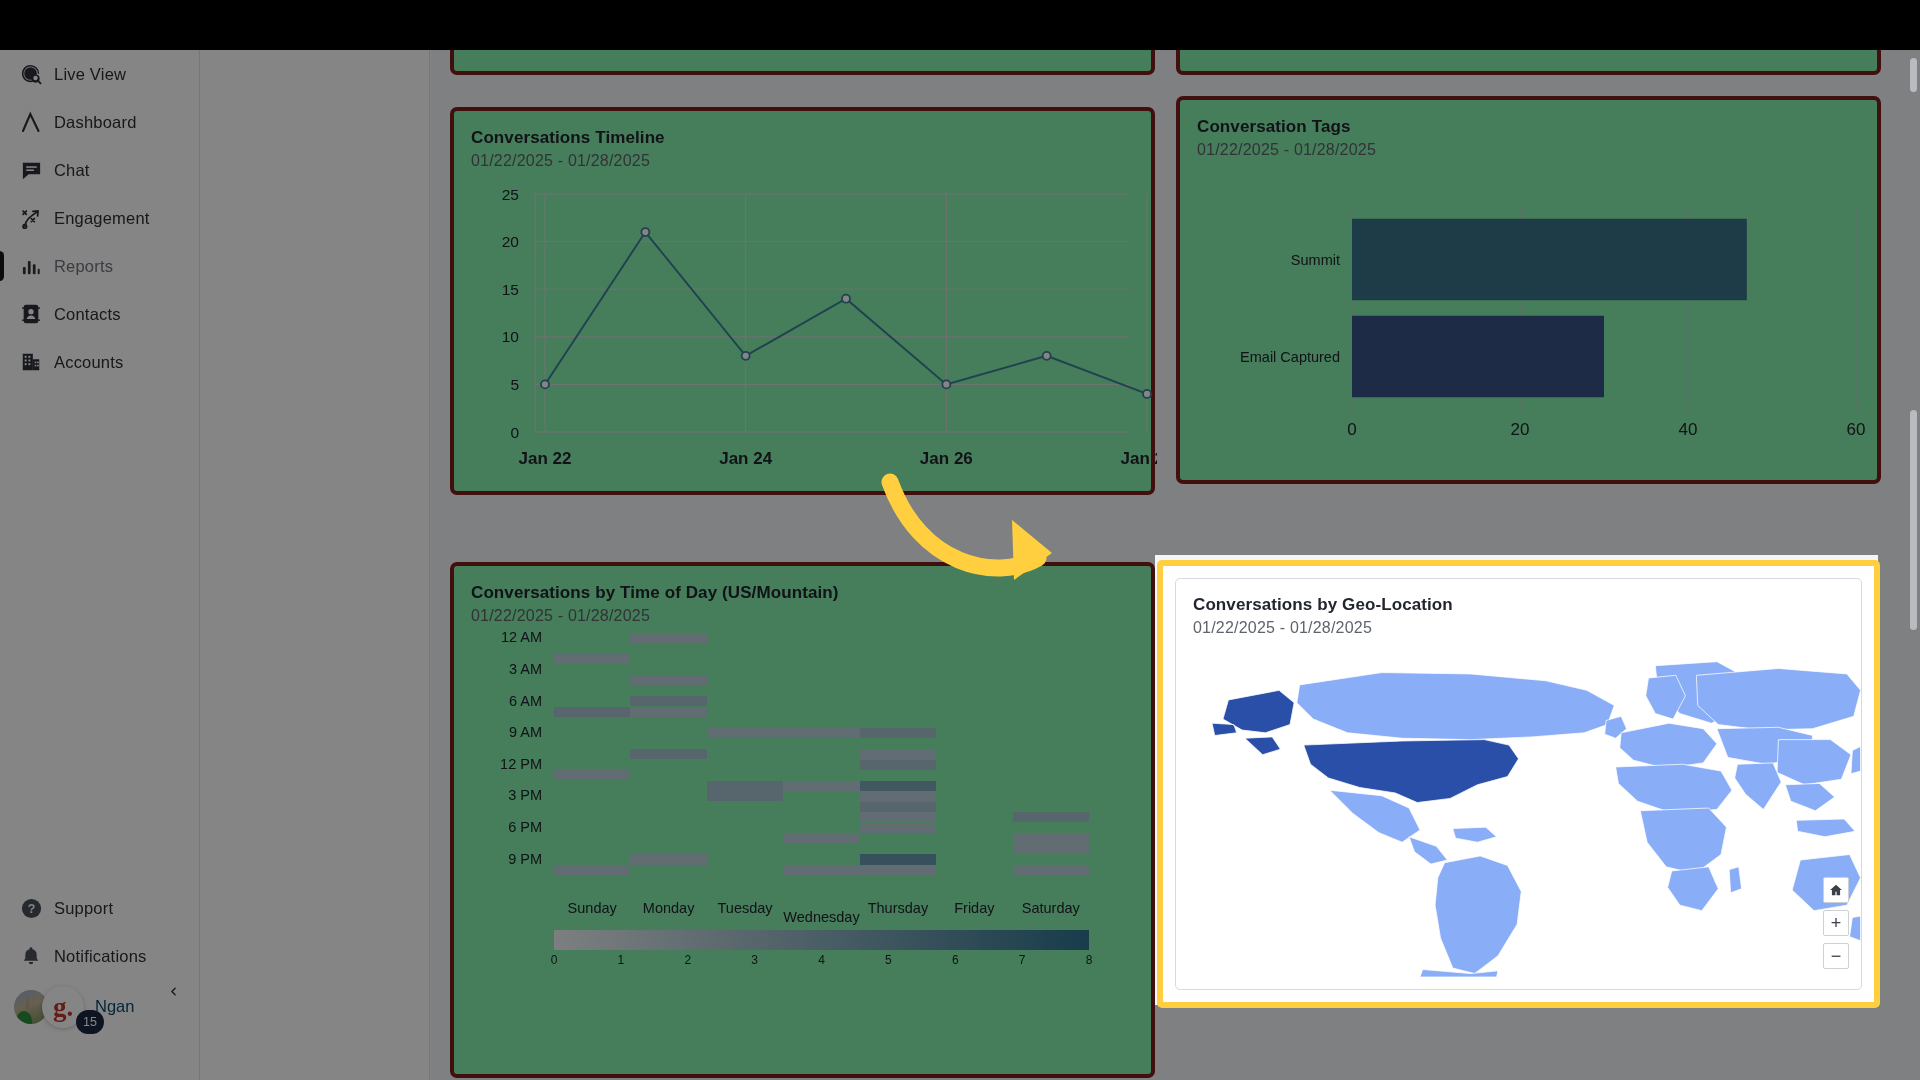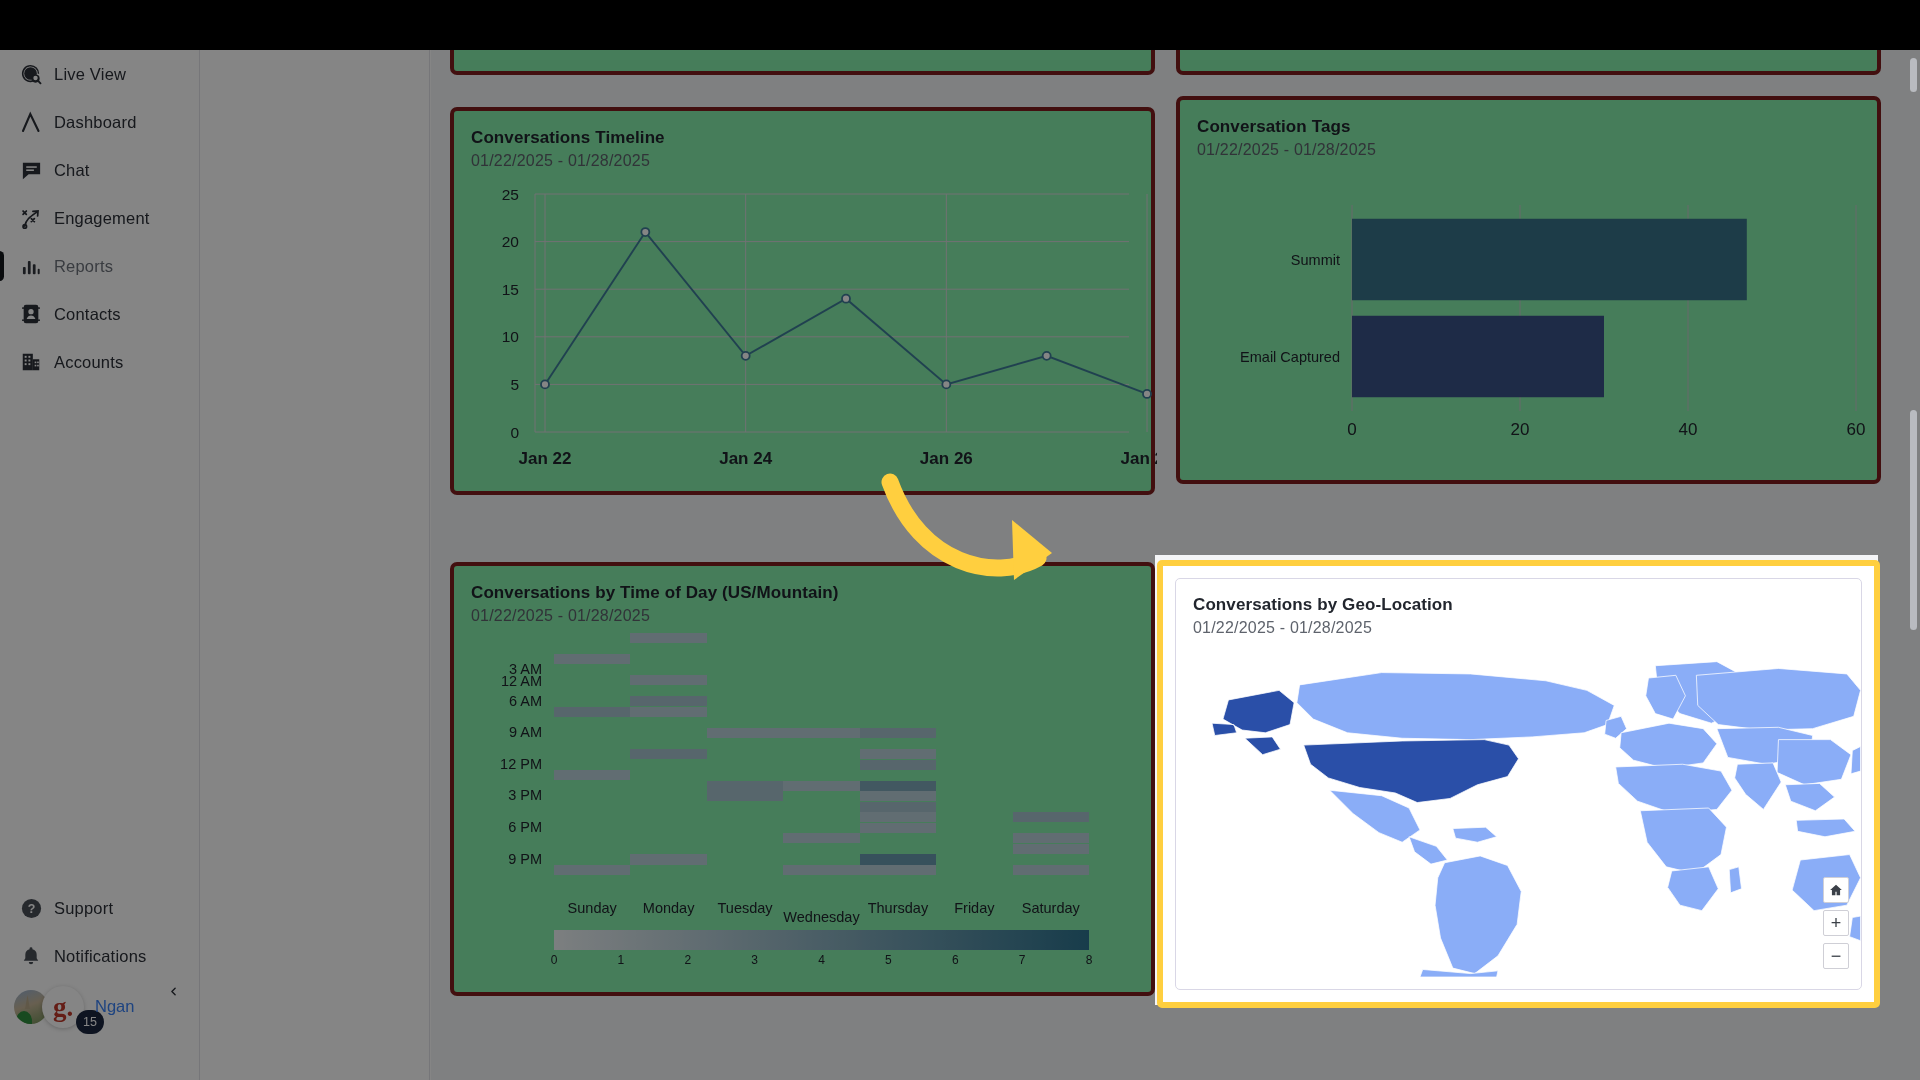--- a/index.html
+++ b/index.html
@@ -60,21 +60,21 @@
     background:#ffffff; box-shadow:0 1px 4px rgba(0,0,0,.22);
     display:flex;align-items:center;justify-content:center;
     font-family:"Liberation Serif", serif; font-size:27px; color:#c0392b; font-weight:700;
     line-height:1;
   }
   .countbadge{
     position:absolute; left:76px; top:30px; min-width:28px;height:24px;border-radius:12px;
     background:#1b2740; color:#fff; font-size:12.5px; display:flex;align-items:center;justify-content:center;
     padding:0 7px;
   }
-  .uname{ position:absolute; left:95px; top:17px; font-size:16.5px; color:#3b82f6; }
+  .uname{ position:absolute; left:95px; top:17px; font-size:16.5px; color:#0c4a6e; }
   .collapse{
     position:absolute; left:160px; bottom:76px; width:26px;height:26px;
     display:flex;align-items:center;justify-content:center; color:#2c3038; cursor:pointer;
   }
 
   
   .subpanel{
     position:absolute; left:201px; top:50px; width:229px; height:1030px;
     background:#ffffff; border-right:1px solid #e3e3e8; z-index:4;
   }
@@ -329,21 +329,21 @@
           <text x="508" y="276" text-anchor="middle" class="bar-tick">40</text>
           <line x1="676" y1="46" x2="676" y2="252" stroke="#c9c9cf" stroke-width="1"></line>
           <text x="676" y="276" text-anchor="middle" class="bar-tick">60</text>
           <rect x="172" y="59.76" width="394.79999999999995" height="81.48" fill="#39738a"></rect>
           <text x="160" y="105.5" text-anchor="end" class="bar-cat">Summit</text>
           <rect x="172" y="156.76" width="252" height="81.48" fill="#3b5488"></rect>
           <text x="160" y="202.5" text-anchor="end" class="bar-cat">Email Captured</text>
         </svg>
     </div>
 
-    <div class="card" style="left:19px; top:512px; width:705px; height:434px;">
+    <div class="card" style="left:19px; top:512px; width:705px; height:516px;">
       <div style="padding:17px 0 0 17px;">
         <div class="card-title">Conversations by Time of Day (US/Mountain)</div>
         <div class="card-sub">01/22/2025 - 01/28/2025</div>
       </div>
       <div id="heatmap-root" style="position:relative; width:703px; height:360px;">
           <div style="position: absolute; left: 176.429px; top: 8px; width: 76.4286px; height: 10.1417px; background: rgb(187, 209, 218);"></div>
           <div style="position: absolute; left: 100px; top: 29.0833px; width: 76.4286px; height: 10.1417px; background: rgb(187, 209, 218);"></div>
           <div style="position: absolute; left: 176.429px; top: 50.1667px; width: 76.4286px; height: 10.1417px; background: rgb(187, 209, 218);"></div>
           <div style="position: absolute; left: 176.429px; top: 71.25px; width: 76.4286px; height: 10.1417px; background: rgb(167, 196, 208);"></div>
           <div style="position: absolute; left: 100px; top: 81.7917px; width: 76.4286px; height: 10.1417px; background: rgb(167, 196, 208);"></div>
@@ -366,21 +366,21 @@
           <div style="position: absolute; left: 405.714px; top: 197.75px; width: 76.4286px; height: 10.1417px; background: rgb(187, 209, 218);"></div>
           <div style="position: absolute; left: 329.286px; top: 208.292px; width: 76.4286px; height: 10.1417px; background: rgb(187, 209, 218);"></div>
           <div style="position: absolute; left: 558.571px; top: 208.292px; width: 76.4286px; height: 10.1417px; background: rgb(187, 209, 218);"></div>
           <div style="position: absolute; left: 558.571px; top: 218.833px; width: 76.4286px; height: 10.1417px; background: rgb(187, 209, 218);"></div>
           <div style="position: absolute; left: 176.429px; top: 229.375px; width: 76.4286px; height: 10.1417px; background: rgb(187, 209, 218);"></div>
           <div style="position: absolute; left: 405.714px; top: 229.375px; width: 76.4286px; height: 10.1417px; background: rgb(106, 156, 176);"></div>
           <div style="position: absolute; left: 100px; top: 239.917px; width: 76.4286px; height: 10.1417px; background: rgb(187, 209, 218);"></div>
           <div style="position: absolute; left: 329.286px; top: 239.917px; width: 76.4286px; height: 10.1417px; background: rgb(187, 209, 218);"></div>
           <div style="position: absolute; left: 405.714px; top: 239.917px; width: 76.4286px; height: 10.1417px; background: rgb(187, 209, 218);"></div>
           <div style="position: absolute; left: 558.571px; top: 239.917px; width: 76.4286px; height: 10.1417px; background: rgb(187, 209, 218);"></div>
-          <div class="hm-row-lbl" style="position: absolute; left: 0px; top: 4.27083px; width: 88px; margin-top: 44px;">12 AM</div>
+          <div class="hm-row-lbl" style="position: absolute; left: 0px; top: 4.27083px; width: 88px;">12 AM</div>
           <div class="hm-row-lbl" style="position: absolute; left: 0px; top: 35.8958px; width: 88px;">3 AM</div>
           <div class="hm-row-lbl" style="position: absolute; left: 0px; top: 67.5208px; width: 88px;">6 AM</div>
           <div class="hm-row-lbl" style="position: absolute; left: 0px; top: 99.1458px; width: 88px;">9 AM</div>
           <div class="hm-row-lbl" style="position: absolute; left: 0px; top: 130.771px; width: 88px;">12 PM</div>
           <div class="hm-row-lbl" style="position: absolute; left: 0px; top: 162.396px; width: 88px;">3 PM</div>
           <div class="hm-row-lbl" style="position: absolute; left: 0px; top: 194.021px; width: 88px;">6 PM</div>
           <div class="hm-row-lbl" style="position: absolute; left: 0px; top: 225.646px; width: 88px;">9 PM</div>
           <div class="hm-col-lbl" style="position: absolute; left: 100px; top: 275px; width: 76.4286px;">Sunday</div>
           <div class="hm-col-lbl" style="position: absolute; left: 176.429px; top: 275px; width: 76.4286px;">Monday</div>
           <div class="hm-col-lbl" style="position: absolute; left: 252.857px; top: 275px; width: 76.4286px;">Tuesday</div>

